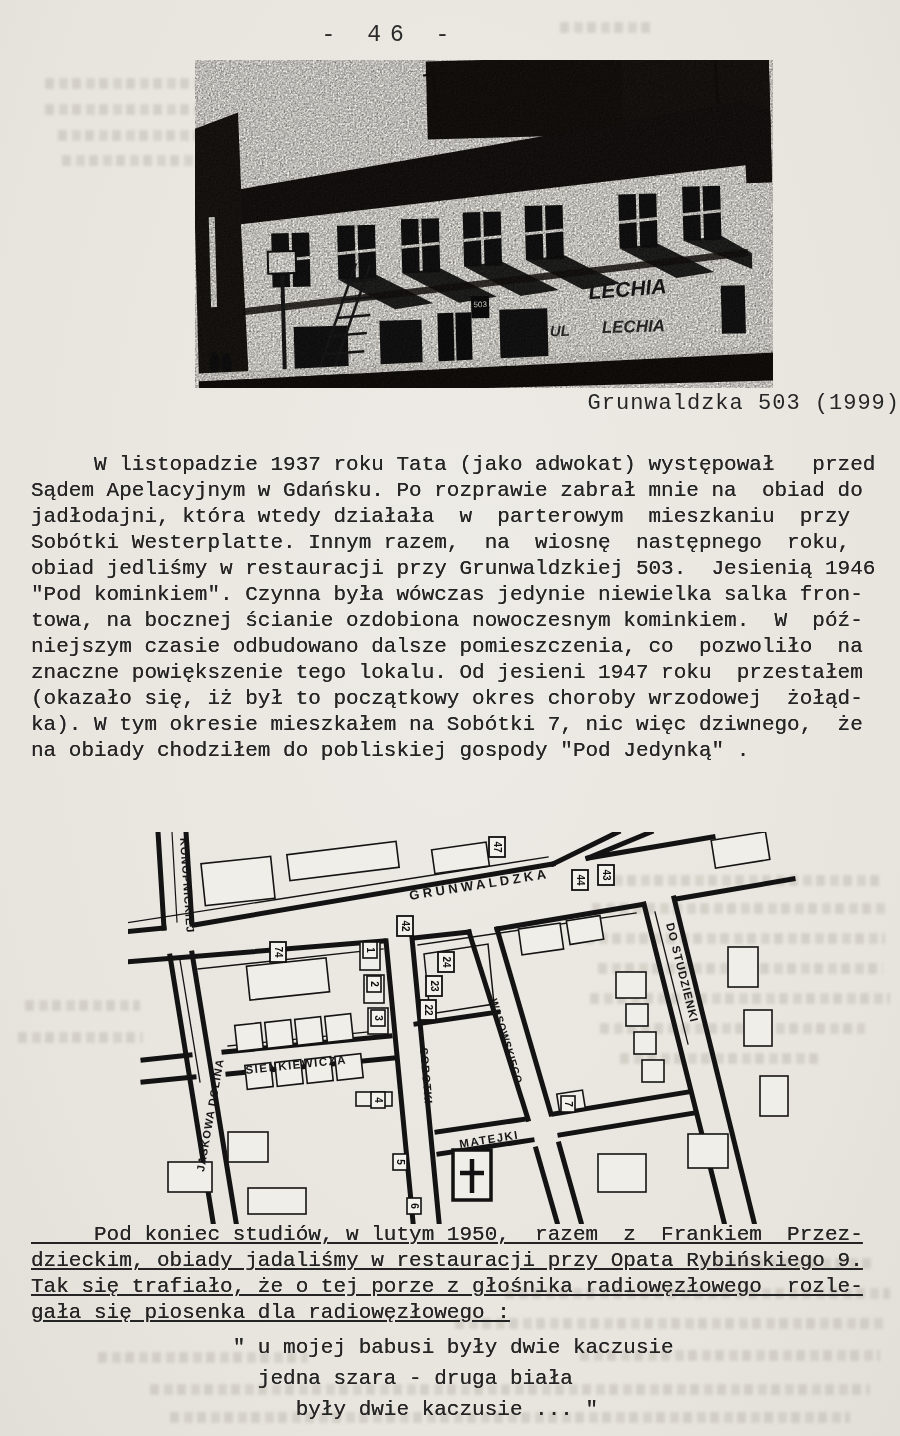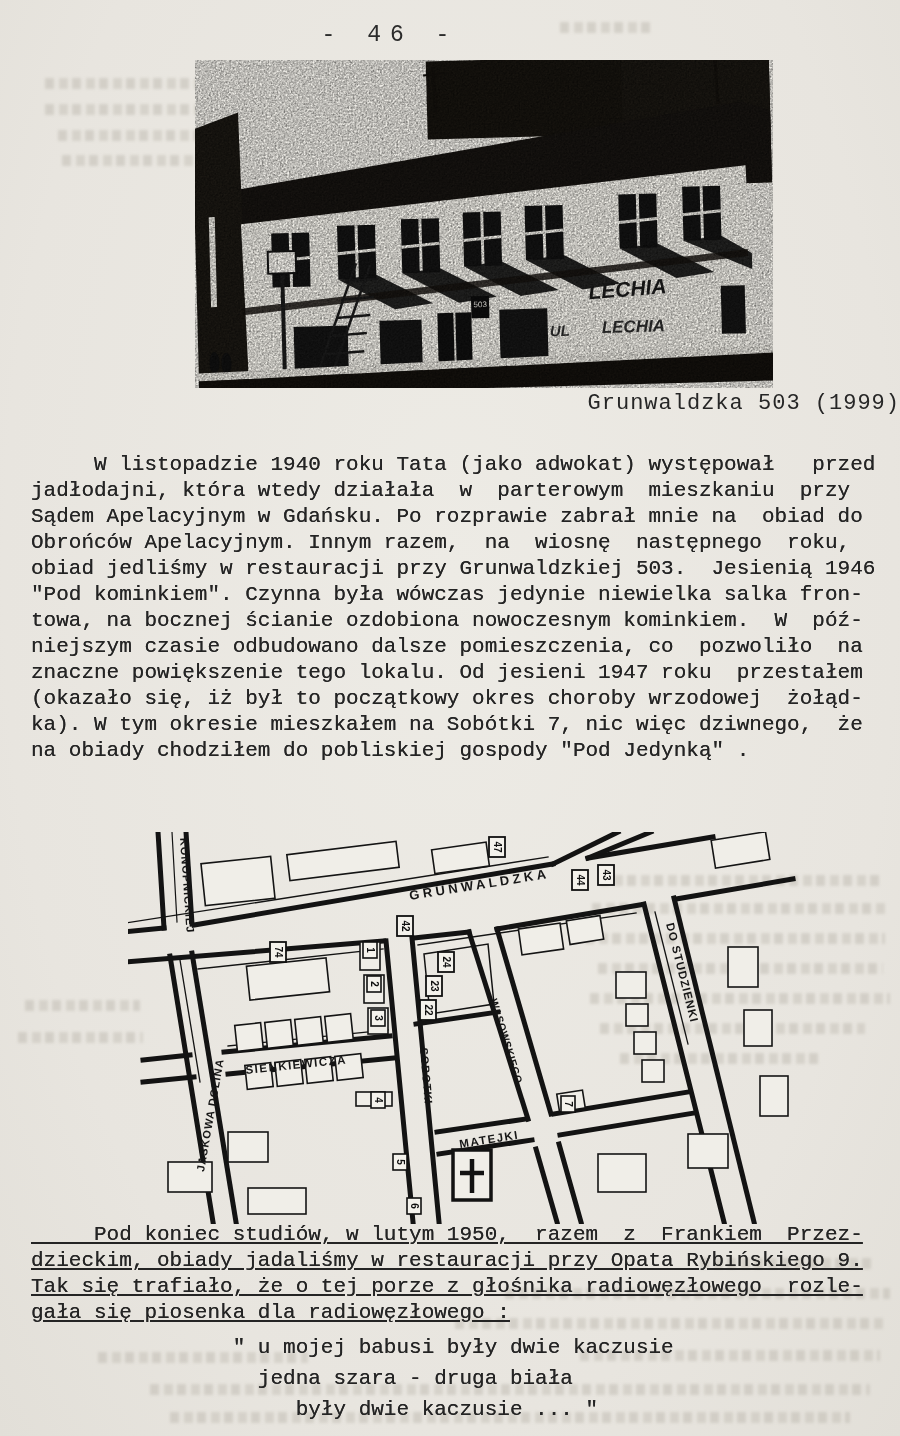--- a/index.html
+++ b/index.html
@@ -163,24 +163,24 @@
         <polygon points="0,306 578,292 578,300 0,314" fill="#e9e7e0"></polygon>
         <polygon points="0,314 578,300 578,328 0,328" fill="#14110d"></polygon>
       </g>
       <rect x="0" y="0" width="578" height="328" filter="url(#grain)" fill="#000" opacity="0.5"></rect>
     </svg>
   </div>
 
   <div class="caption">Grunwaldzka 503 (1999)</div>
 
   <div class="para p1">
-    <div class="line">     W listopadzie 1940 roku Tata (jako adwokat) występował   przed</div>
+    <div class="line">     W listopadzie 1937 roku Tata (jako adwokat) występował   przed</div>
+    <div class="line">Sądem Apelacyjnym w Gdańsku. Po rozprawie zabrał mnie na  obiad do</div>
     <div class="line">jadłodajni, która wtedy działała  w  parterowym  mieszkaniu  przy</div>
-    <div class="line">Sądem Apelacyjnym w Gdańsku. Po rozprawie zabrał mnie na  obiad do</div>
-    <div class="line">Obrońców Apelacyjnym. Innym razem,  na  wiosnę  następnego  roku,</div>
+    <div class="line">Sobótki Westerplatte. Innym razem,  na  wiosnę  następnego  roku,</div>
     <div class="line">obiad jedliśmy w restauracji przy Grunwaldzkiej 503.  Jesienią 1946</div>
     <div class="line">"Pod kominkiem". Czynna była wówczas jedynie niewielka salka fron-</div>
     <div class="line">towa, na bocznej ścianie ozdobiona nowoczesnym kominkiem.  W  póź-</div>
     <div class="line">niejszym czasie odbudowano dalsze pomieszczenia, co  pozwoliło  na</div>
     <div class="line">znaczne powiększenie tego lokalu. Od jesieni 1947 roku  przestałem</div>
     <div class="line">(okazało się, iż był to początkowy okres choroby wrzodowej  żołąd-</div>
     <div class="line">ka). W tym okresie mieszkałem na Sobótki 7, nic więc dziwnego,  że</div>
     <div class="line">na obiady chodziłem do pobliskiej gospody "Pod Jedynką" .</div>
   </div>
 

